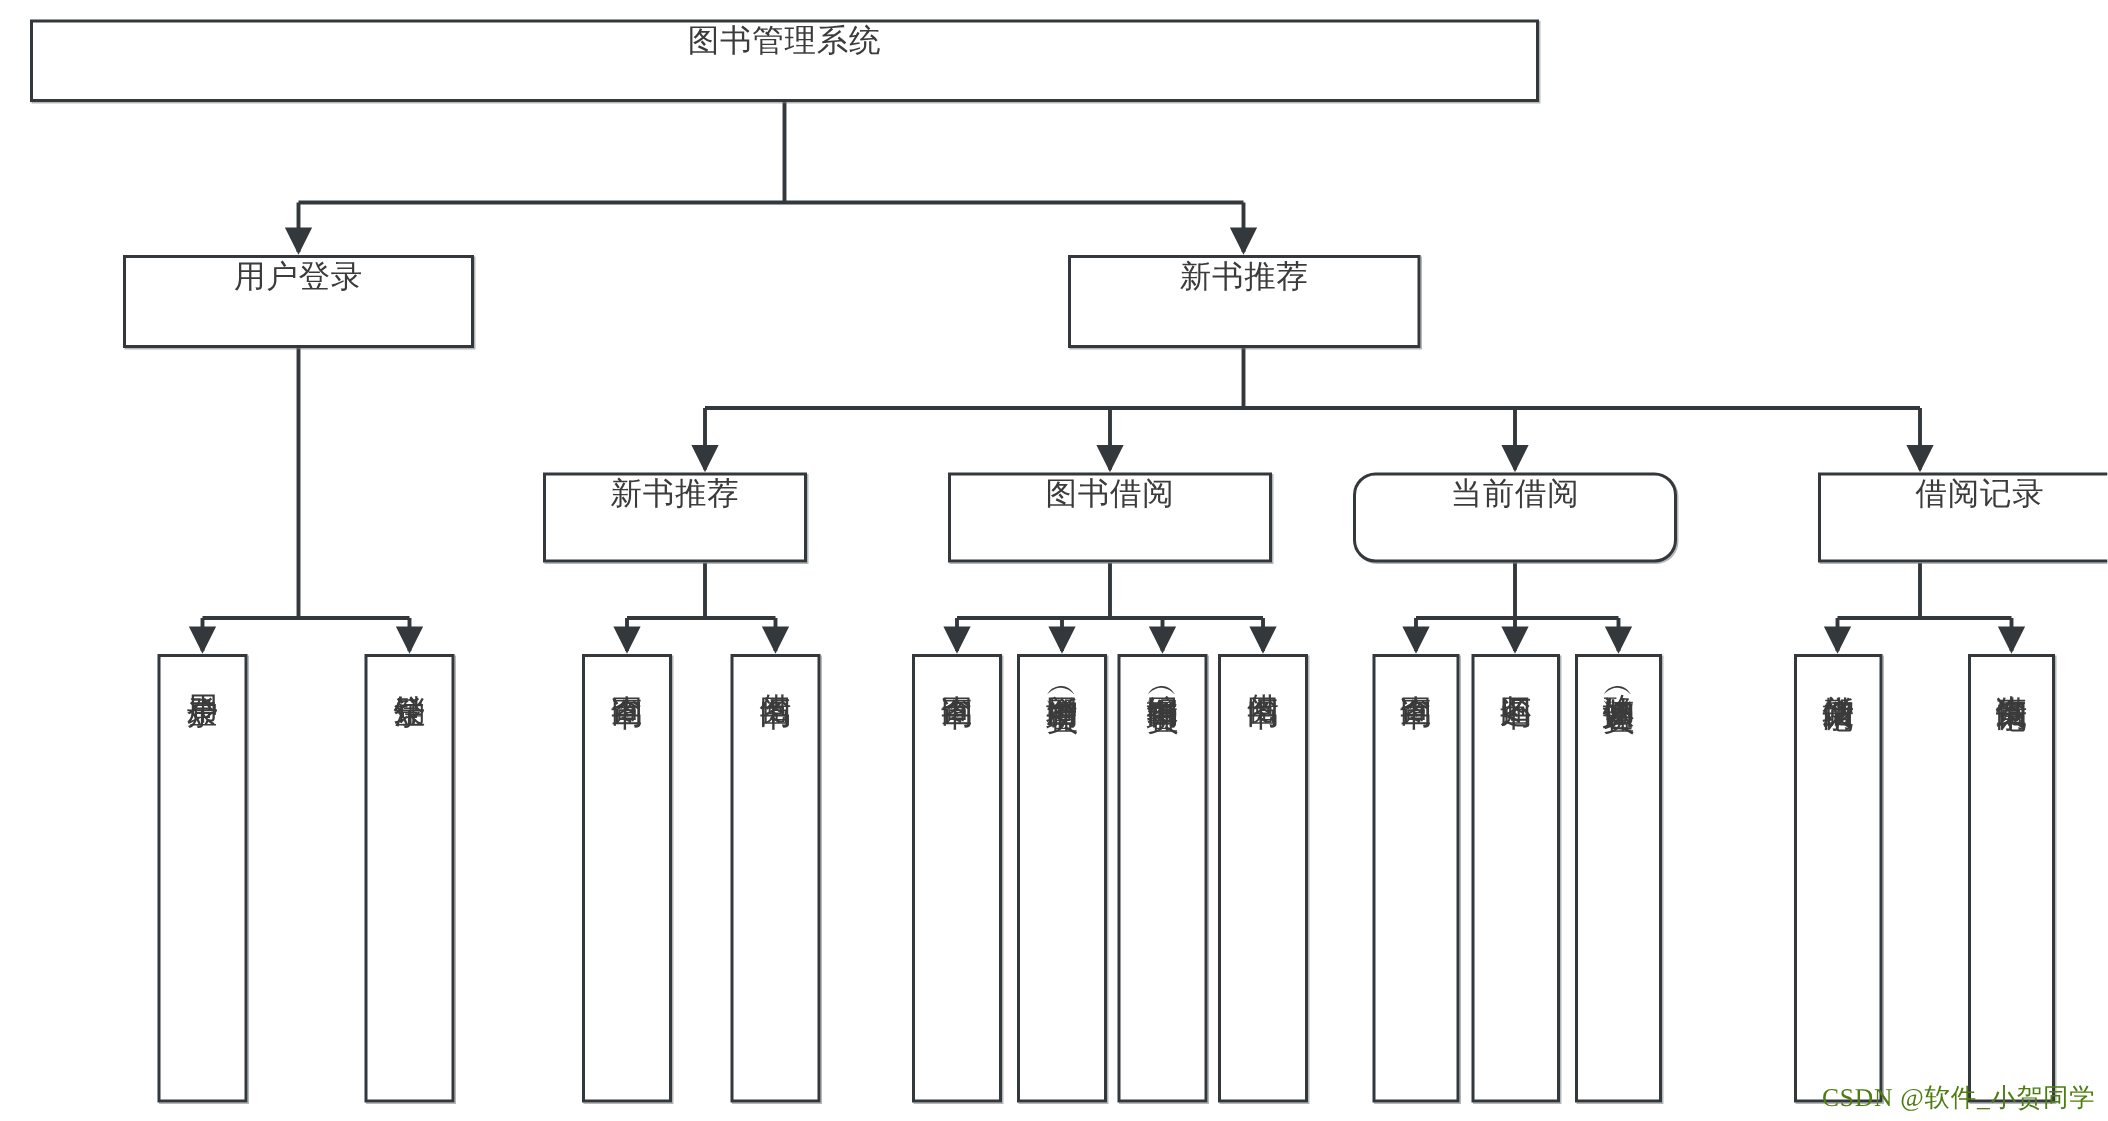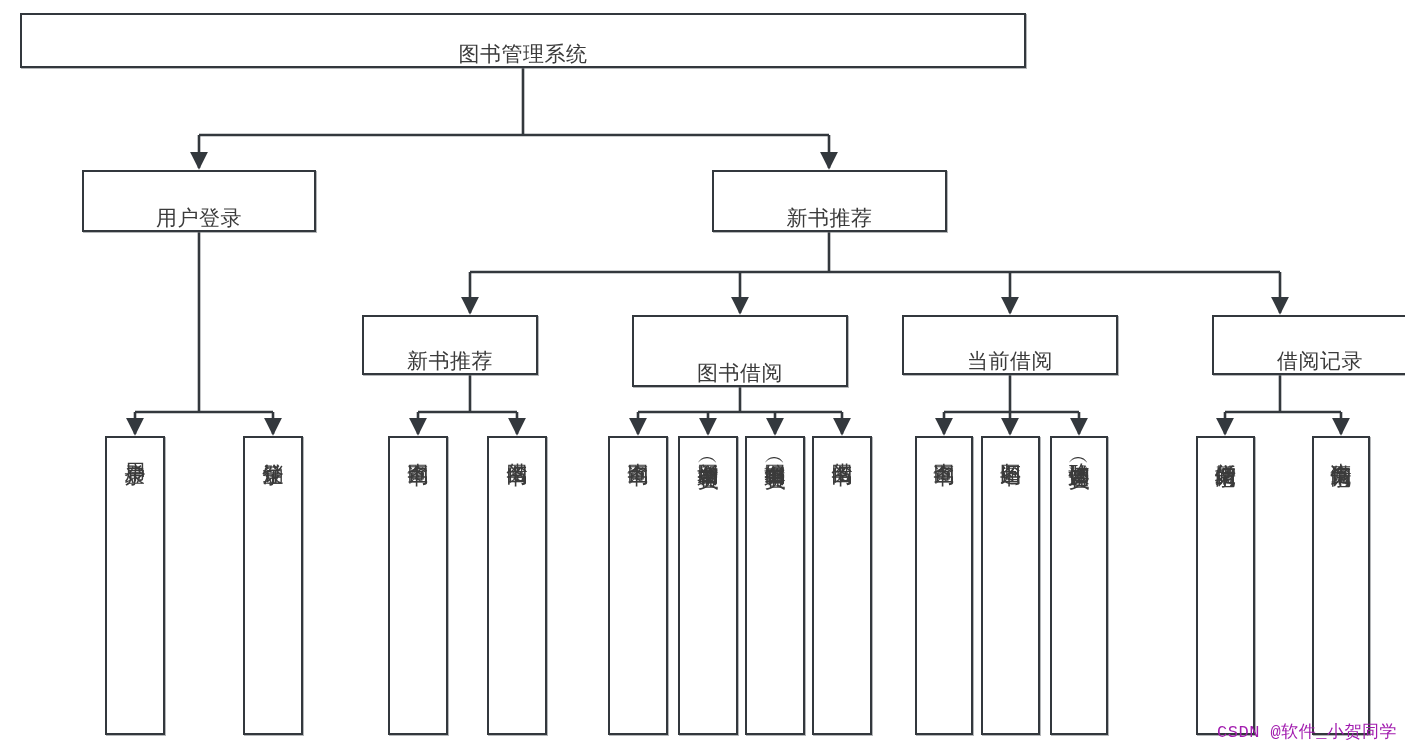--- a/index.html
+++ b/index.html
@@ -24,21 +24,21 @@
     width: 1405px;
     height: 747px;
   }
   .node {
     position: absolute;
     box-sizing: border-box;
     background: #ffffff;
     border: 2px solid #33383d;
     box-shadow: 1px 1px 0 0 rgba(120,124,128,0.55);
     display: flex;
-    align-items: flex-end;
+    align-items: flex-start;
     justify-content: center;
     color: #3c3c3c;
     overflow: hidden;
   }
   .node-label {
     display: block;
     text-align: center;
     line-height: 1.16;
     white-space: pre-line;
     color: #3b3b3b;
@@ -60,23 +60,23 @@
     font-size: 21px;
     line-height: 1.05;
     letter-spacing: 1px;
     white-space: nowrap;
   }
   #watermark {
     position: absolute;
     right: 8px;
     bottom: 4px;
     font-size: 17px;
-    color: #a21caf;
+    color: #4d7c0f;
     letter-spacing: 0.5px;
-    font-family: Liberation Mono, monospace;
+    font-family: Liberation Serif, serif;
     pointer-events: none;
     white-space: nowrap;
   }
 </style>
 </head>
 <body>
 
 <div id="canvas">
 
   <svg id="diagram-svg" viewBox="0 0 1405 747" xmlns="http://www.w3.org/2000/svg">
@@ -128,24 +128,24 @@
       </div>
       <div class="node horiz" style="left: 82px; top: 170px; width: 234px; height: 62px;">
         <span class="node-label">用户登录</span>
       </div>
       <div class="node horiz" style="left: 712px; top: 170px; width: 235px; height: 62px;">
         <span class="node-label">新书推荐</span>
       </div>
       <div class="node horiz" style="left: 362px; top: 315px; width: 176px; height: 60px;">
         <span class="node-label">新书推荐</span>
       </div>
-      <div class="node horiz" style="left: 632px; top: 315px; width: 216px; height: 72px;">
+      <div class="node horiz" style="left: 632px; top: 315px; width: 216px; height: 60px;">
         <span class="node-label">图书借阅</span>
       </div>
-      <div class="node horiz" style="left: 902px; top: 315px; width: 216px; height: 60px;">
+      <div class="node horiz" style="left: 902px; top: 315px; width: 216px; height: 60px; border-radius: 15px;">
         <span class="node-label">当前借阅</span>
       </div>
       <div class="node horiz" style="left: 1172px; top: 315px; width: 216px; height: 60px; margin-left: 40px;">
         <span class="node-label">借阅记录</span>
       </div>
       <div class="node vert" style="left: 105px; top: 436px; width: 60px; height: 299px;">
         <span class="node-label">用户登录</span>
       </div>
       <div class="node vert" style="left: 243px; top: 436px; width: 60px; height: 299px;">
         <span class="node-label">注销登录</span>

